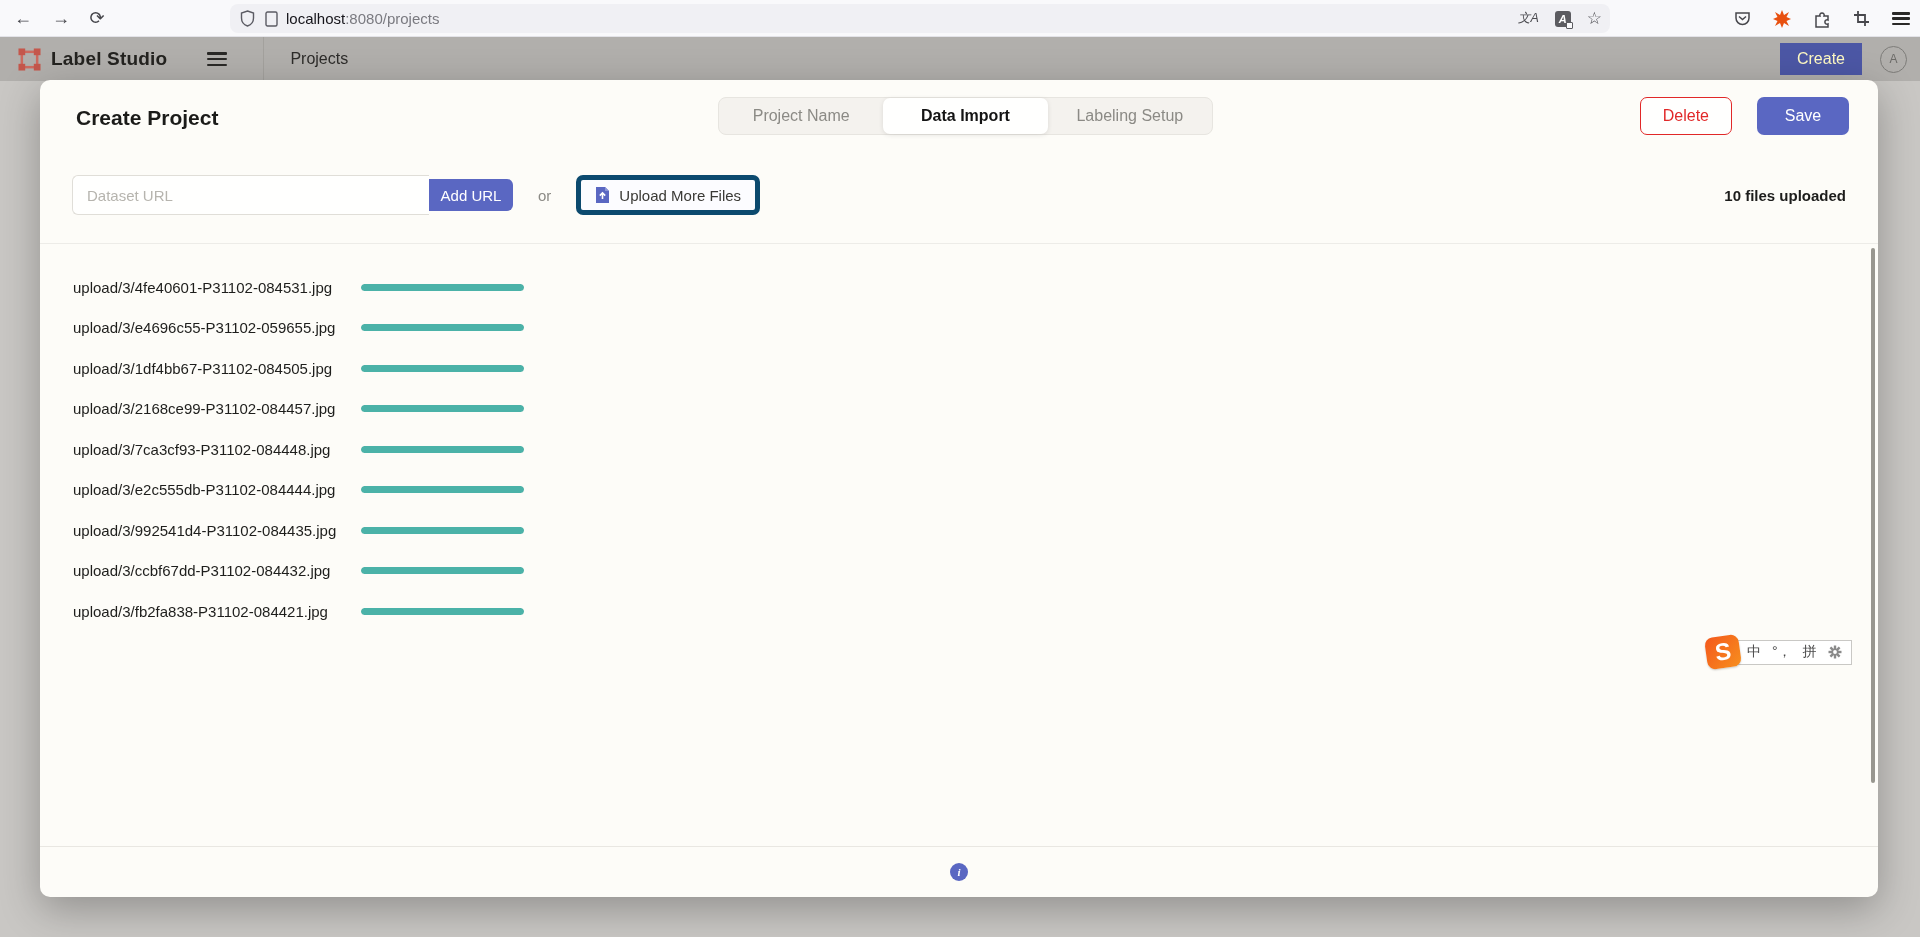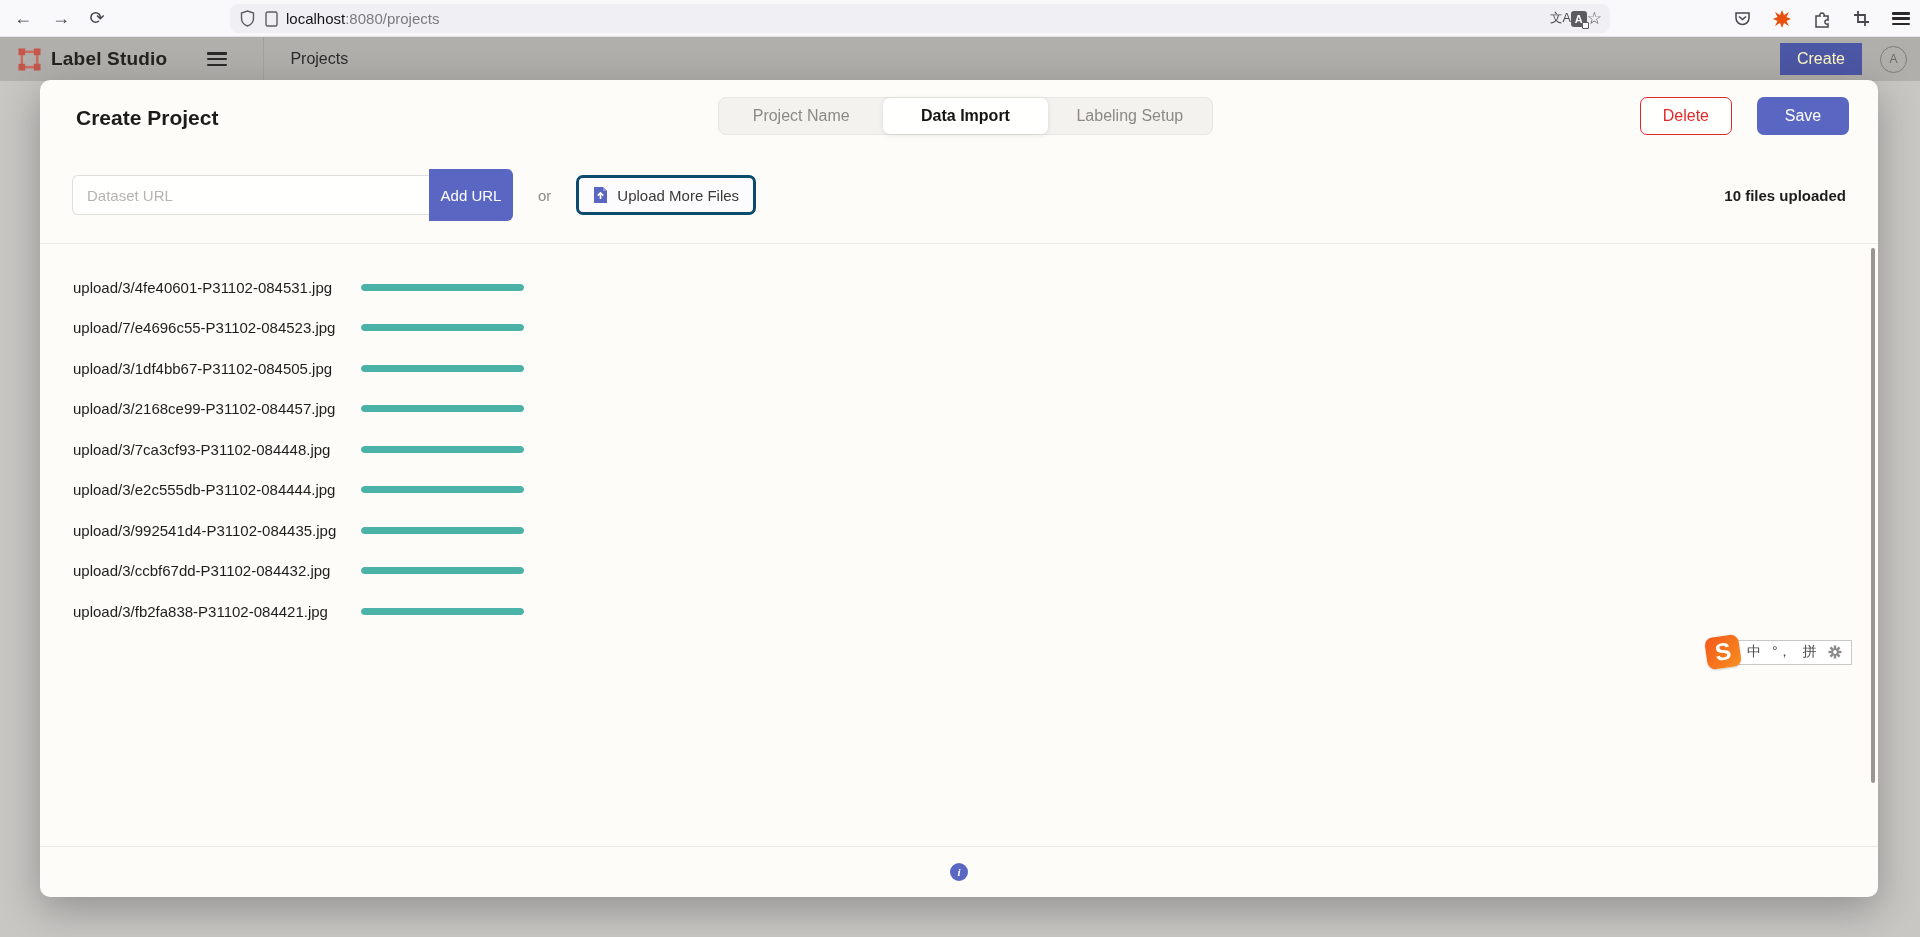--- a/index.html
+++ b/index.html
@@ -11,21 +11,21 @@
     background:#f9f9fb; border-bottom:1px solid #e3e3e8; }
   .nav-ic { position:absolute; top:4px; width:30px; height:28px; display:flex;
     align-items:center; justify-content:center; font-size:18px; color:#47474c;
     border-radius:4px; }
   .urlbar { position:absolute; left:230px; top:4px; width:1380px; height:29px;
     background:#f0f0f4; border-radius:8px; display:flex; align-items:center;
     padding:0 10px; }
   .urlbar .txt { font-size:15px; color:#15141a; margin-left:8px; }
   .urlbar .txt .dim { color:#7a7a80; }
   .ub-right { position:absolute; right:8px; top:0; height:29px; display:flex;
-    align-items:center; color:#4b4b50; }
+    align-items:center; gap:16px; color:#4b4b50;font-style:italic; }
   .chrome-right { position:absolute; right:10px; top:0; height:37px; display:flex;
     align-items:center; gap:22px; }
   .ab-box { width:16px; height:16px; background:#5b5b60; color:#fff; border-radius:3px;
     font-size:11px; font-weight:bold; display:flex; align-items:center; justify-content:center;
     position:relative; }
   .ab-box i { position:absolute; right:-2px; bottom:-2px; width:7px; height:7px;
     background:#f9f9fb; border:1px solid #5b5b60; border-radius:1px; font-style:normal; }
 
   
   .appbar { position:absolute; left:0; top:37px; width:1920px; height:44px;
@@ -61,24 +61,24 @@
     background:#5a67c2; border:none; color:#fff; font-size:16px; font-weight:500;
     border-radius:7px; }
 
   
   .toolbar { position:absolute; left:32px; right:32px; top:95px; height:40px;
     display:flex; align-items:center; }
   .url-input { width:357px; height:40px; border:1px solid #e0ded8; border-right:none;
     border-radius:6px 0 0 6px; padding:0 14px; font-size:15px; color:#333;
     background:#fffffe; outline:none; }
   .url-input::placeholder { color:#b6b4ae; }
-  .add-url { width:84px; height:52px; background:#5a67c2; color:#fff; border:none;
+  .add-url { width:84px; height:32px; background:#5a67c2; color:#fff; border:none;
     border-radius:0 6px 6px 0; font-size:15px; font-weight:500; }
   .or { margin:0 25px; font-size:15px; color:#8b8a85; }
-  .upload-btn { height:40px; padding:0 14px; background:#fcfcff; border:3px solid #0c4a6e;
+  .upload-btn { height:40px; padding:0 14px; background:#fcfcff; border:5px solid #0c4a6e;
     border-radius:7px; display:flex; align-items:center; gap:9px; font-size:15px;
     font-weight:500; color:#3a3935; }
   .upload-status { margin-left:auto; font-size:15px; font-weight:600; color:#1c1c1b; }
 
   .list-divider { position:absolute; left:0; right:0; top:163px; height:1px; background:#edece8; }
 
   
   .file-list { position:absolute; left:33px; top:187px; width:1700px; }
   .file-row { height:40.5px; display:flex; align-items:center;gap:16px; }
   .file-name { width:272px; font-size:15px; color:#1e1e1c; white-space:nowrap; }
@@ -207,21 +207,21 @@
   <div class="list-divider"></div>
 
   <div class="file-list" id="file-list">
       <div class="file-row">
       <div class="file-name">upload/3/4fe40601-P31102-084531.jpg</div>
       <div class="bar-track">
         <div class="bar-fill" style="width: 100%;"></div>
       </div>
     </div>
       <div class="file-row">
-      <div class="file-name">upload/7/e4696c55-P31102-084523.jpg</div>
+      <div class="file-name">upload/3/e4696c55-P31102-059655.jpg</div>
       <div class="bar-track">
         <div class="bar-fill" style="width: 100%;"></div>
       </div>
     </div>
       <div class="file-row">
       <div class="file-name">upload/3/1df4bb67-P31102-084505.jpg</div>
       <div class="bar-track">
         <div class="bar-fill" style="width: 100%;"></div>
       </div>
     </div>

